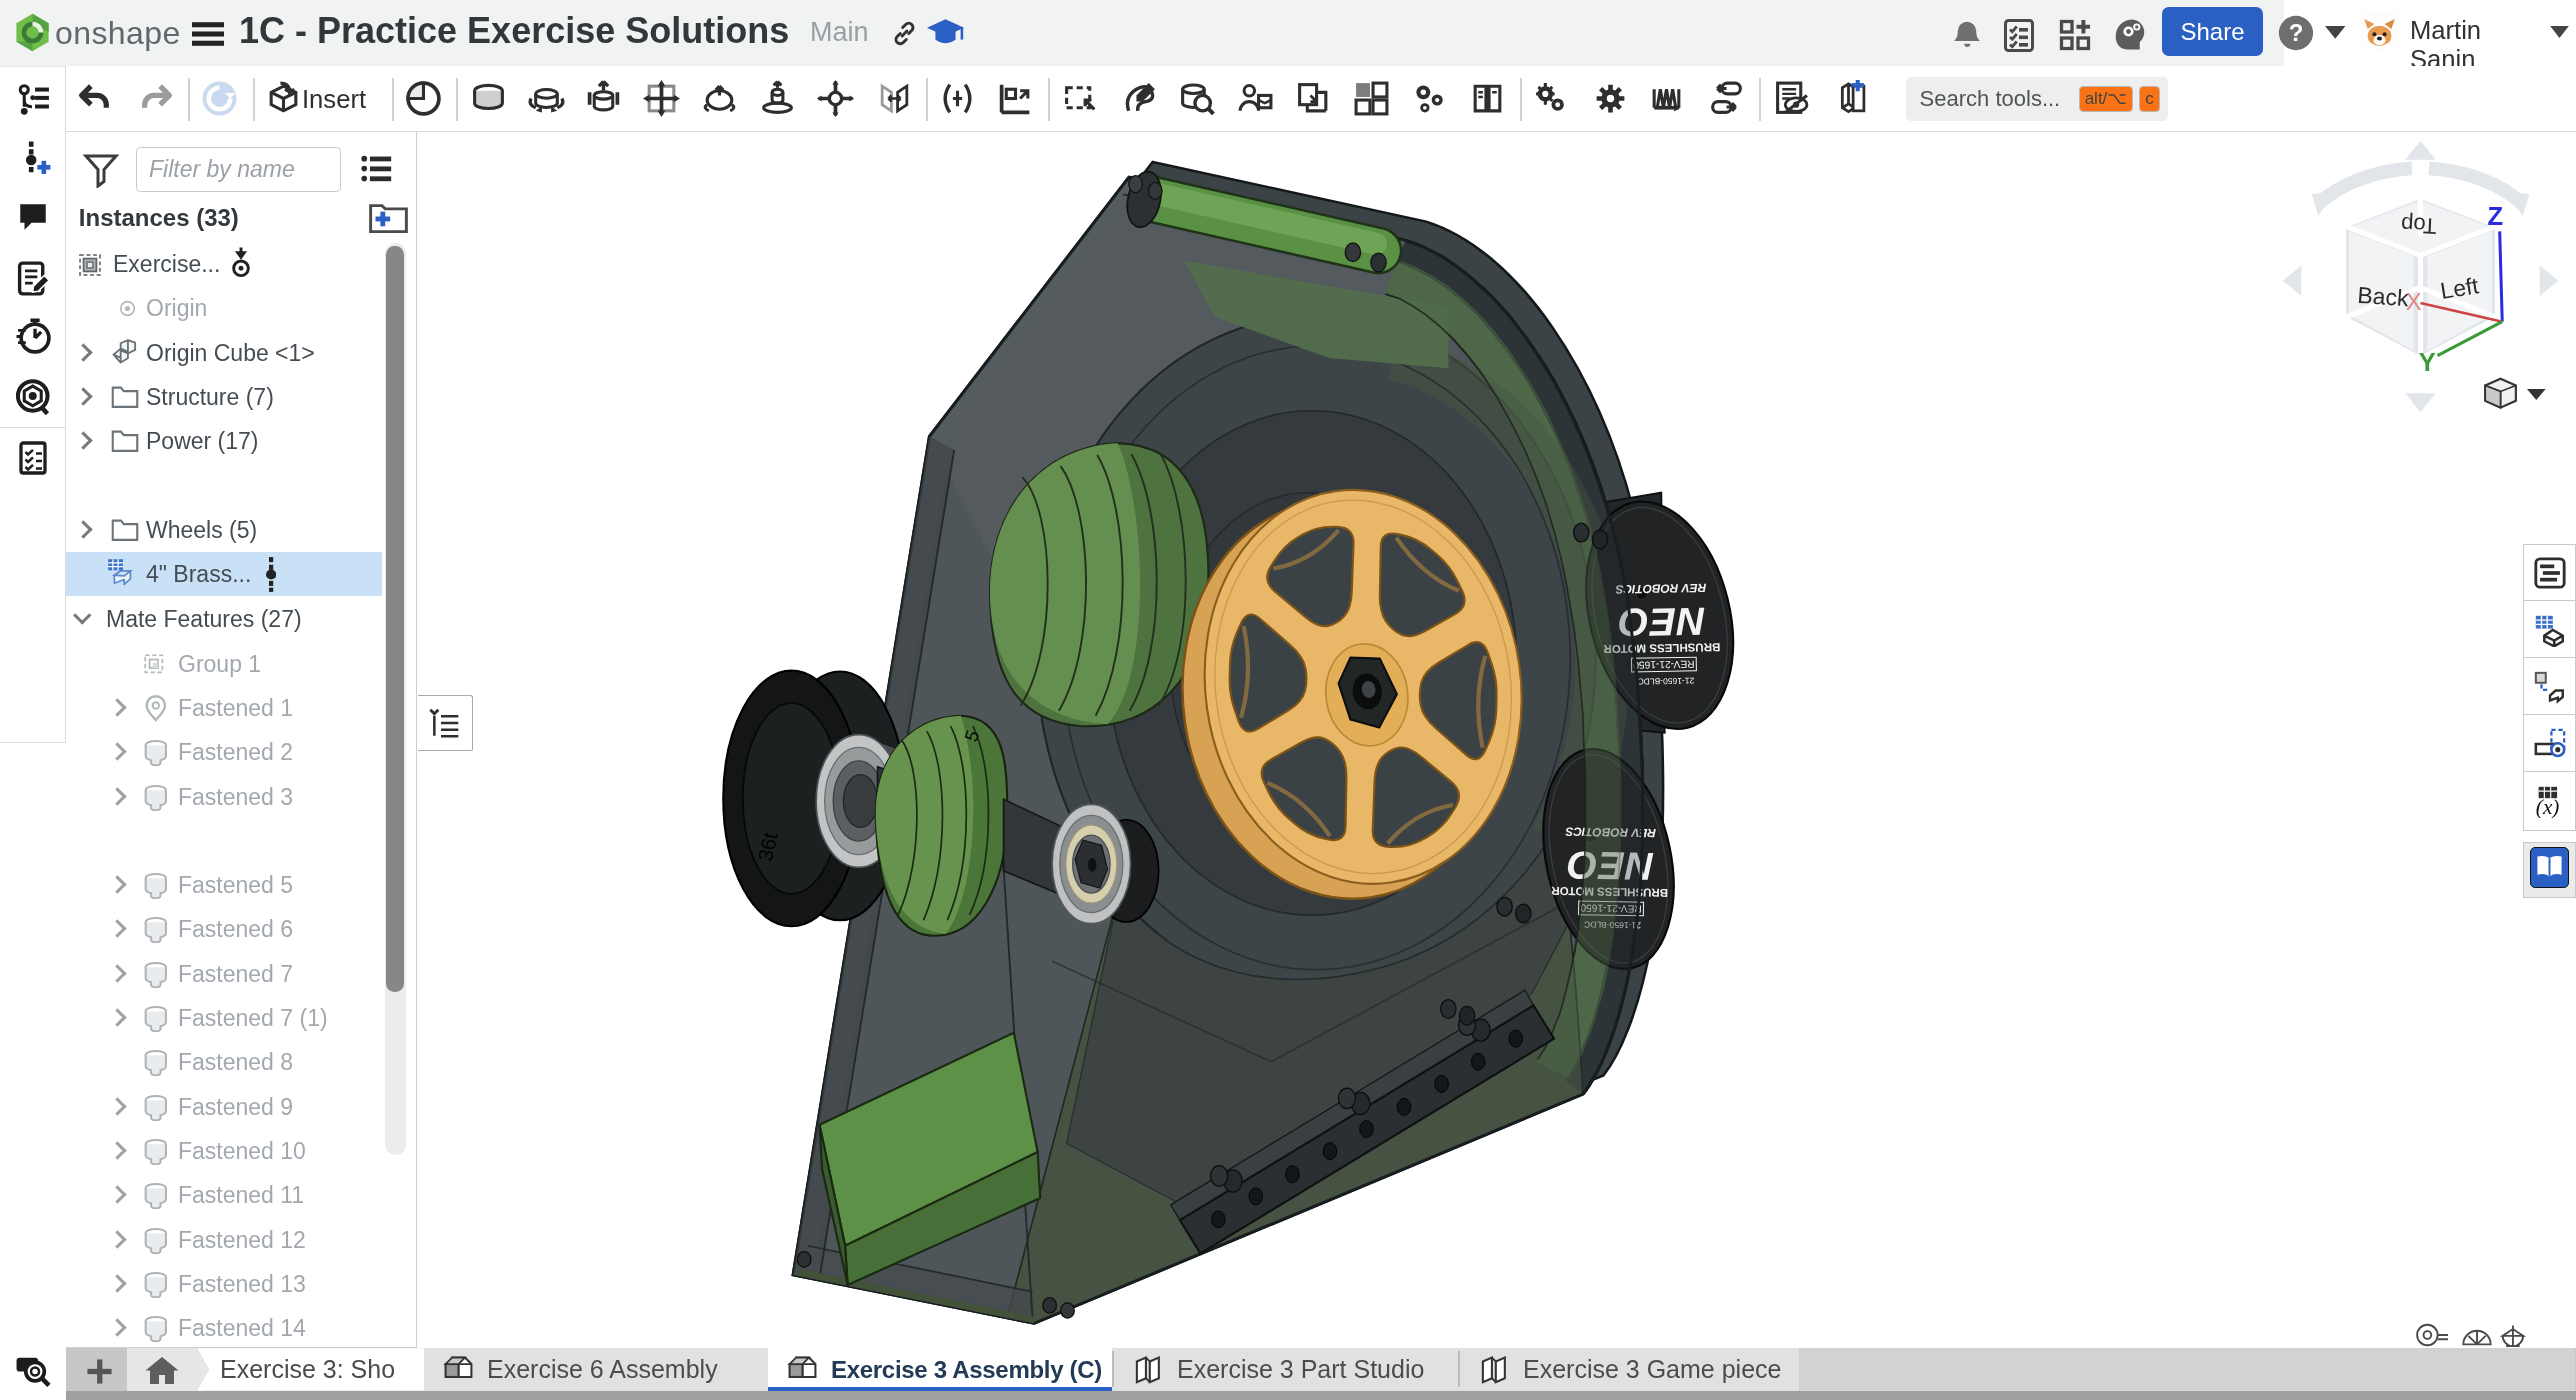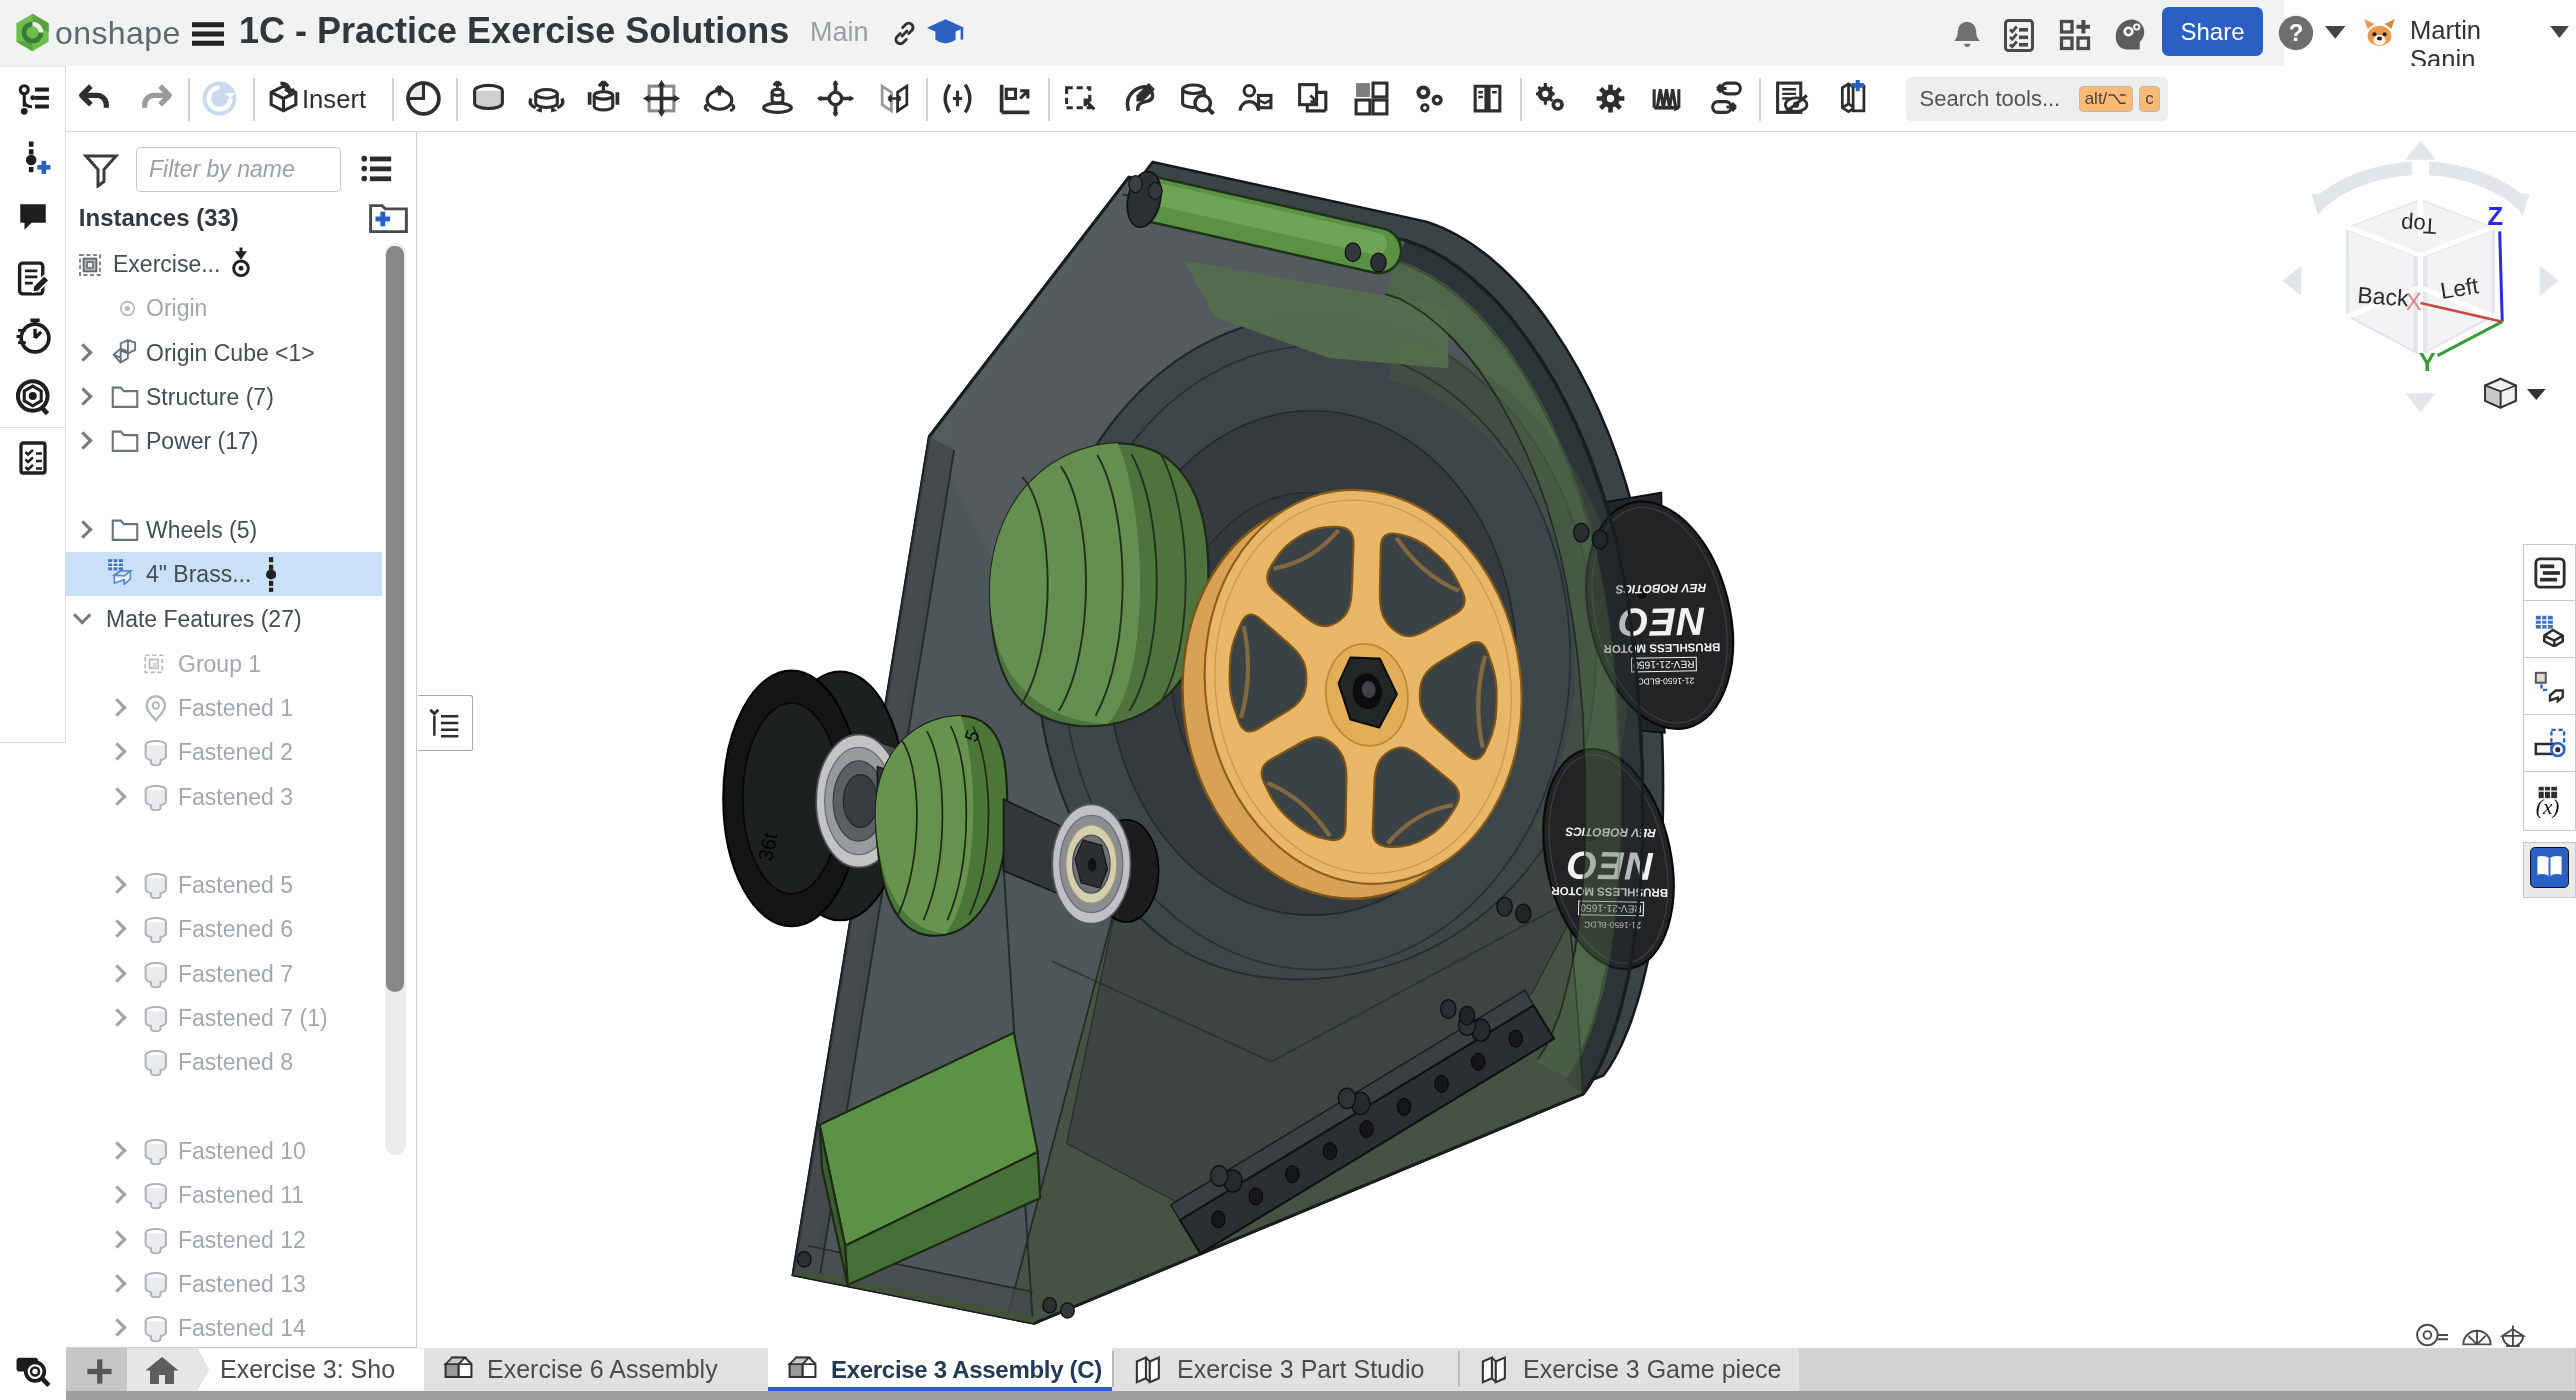--- a/index.html
+++ b/index.html
@@ -6,21 +6,21 @@
 body{font-family:"Liberation Sans",sans-serif;position:relative;background:#fff}
 .abs{position:absolute}
 #topbar{position:absolute;left:0;top:0;width:2284px;height:66px;background:#f1f2f2}
 #topbar .logotxt{position:absolute;left:55px;top:14.5px;font-size:32px;color:#5f686c;letter-spacing:0.4px}
 #title{position:absolute;left:239px;top:10.2px;font-size:36px;font-weight:bold;color:#32373b}
 #main-lbl{position:absolute;left:810px;top:17px;font-size:27px;color:#999fa3}
 #share{position:absolute;left:2162px;top:6.8px;width:101px;height:49px;background:#2a5fc3;border-radius:6.8px;color:#fff;font-size:24px;text-align:center;line-height:49px}
 #username{position:absolute;left:2410px;top:16px;font-size:25.6px;color:#2f3336}
 #toolbar{position:absolute;left:66px;top:66px;width:2510px;height:66px;background:#fff;border-bottom:0.9px solid #d9d9d9}
 #searchbox{position:absolute;left:1840px;top:11px;width:262px;height:44px;background:#eeeeee;border-radius:5.1px;color:#4e5458;font-size:22px;line-height:43px;padding-left:13.6px;white-space:nowrap}
-.key{display:inline-block;background:#fdba74;border:1.7px solid #b9b9b9;border-radius:4.3px;font-size:17px;line-height:24px;padding:0 5.1px;color:#444;vertical-align:1.7px}
+.key{display:inline-block;background:#f97316;border:1.7px solid #b9b9b9;border-radius:4.3px;font-size:17px;line-height:24px;padding:0 5.1px;color:#444;vertical-align:1.7px}
 #leftstrip{position:absolute;left:0;top:66px;width:66px;height:677px;background:#fff;border-right:0.9px solid #d9d9d9;border-top:0.9px solid #e4e4e4;border-bottom:0.9px solid #d9d9d9}
 #panel{position:absolute;left:66px;top:132px;width:351px;height:1216px;background:#fff;border-right:0.9px solid #cfcfcf;border-bottom:0.9px solid #cfcfcf;overflow:hidden}
 #filterbox{position:absolute;left:70px;top:14.5px;width:205px;height:45px;border:1.7px solid #c9c9c9;border-radius:4.3px;color:#9aa0a5;font-style:italic;font-size:23px;line-height:43px;padding-left:12px}
 .row{position:absolute;left:0;width:100%;height:44px}
 .rtext{position:absolute;top:50%;transform:translateY(-50%);font-size:23px;color:#454d54;white-space:nowrap}
 .gray .rtext{color:#a2a8ae}
 .chev{position:absolute;top:15.3px;width:12.8px;height:12.8px;border-right:3.4px solid #757a7e;border-top:3.4px solid #757a7e}
 .chev.r{transform:rotate(45deg)}
 .chev.d{transform:rotate(135deg)}
 .gray .chev{border-color:#9da2a7}
@@ -517,20 +517,28 @@
         <path d="M2 5.5 v10 a9 3.8 0 0 0 4.8 3.3 l0 2.6 a4.2 2 0 0 0 8.4 0 l0 -2.6 a9 3.8 0 0 0 4.8 -3.3 v-10" fill="#e9ebed" stroke="#aeb3b8" stroke-width="1.8"></path>
       </svg>
 <span class="rtext" style="left:112px">Fastened 7 (1)</span>
 </div>
 <div class="row gray" style="top:908px;">
 <svg class="abs" style="left:77px;top:8.5px" width="25.6" height="27" viewBox="0 0 22 24">
         <ellipse cx="11" cy="5.5" rx="9" ry="3.8" fill="#fff" stroke="#aeb3b8" stroke-width="1.8"></ellipse>
         <path d="M2 5.5 v10 a9 3.8 0 0 0 4.8 3.3 l0 2.6 a4.2 2 0 0 0 8.4 0 l0 -2.6 a9 3.8 0 0 0 4.8 -3.3 v-10" fill="#e9ebed" stroke="#aeb3b8" stroke-width="1.8"></path>
       </svg>
 <span class="rtext" style="left:112px">Fastened 8</span>
+</div>
+<div class="row gray" style="top:953px;">
+<div class="chev r" style="left:45px"></div>
+<svg class="abs" style="left:77px;top:8.5px" width="25.6" height="27" viewBox="0 0 22 24">
+        <ellipse cx="11" cy="5.5" rx="9" ry="3.8" fill="#fff" stroke="#aeb3b8" stroke-width="1.8"></ellipse>
+        <path d="M2 5.5 v10 a9 3.8 0 0 0 4.8 3.3 l0 2.6 a4.2 2 0 0 0 8.4 0 l0 -2.6 a9 3.8 0 0 0 4.8 -3.3 v-10" fill="#e9ebed" stroke="#aeb3b8" stroke-width="1.8"></path>
+      </svg>
+<span class="rtext" style="left:112px">Fastened 9</span>
 </div>
 <div class="row gray" style="top:997px;">
 <div class="chev r" style="left:45px"></div>
 <svg class="abs" style="left:77px;top:8.5px" width="25.6" height="27" viewBox="0 0 22 24">
         <ellipse cx="11" cy="5.5" rx="9" ry="3.8" fill="#fff" stroke="#aeb3b8" stroke-width="1.8"></ellipse>
         <path d="M2 5.5 v10 a9 3.8 0 0 0 4.8 3.3 l0 2.6 a4.2 2 0 0 0 8.4 0 l0 -2.6 a9 3.8 0 0 0 4.8 -3.3 v-10" fill="#e9ebed" stroke="#aeb3b8" stroke-width="1.8"></path>
       </svg>
 <span class="rtext" style="left:112px">Fastened 10</span>
 </div>
 <div class="row gray" style="top:1041px;">

